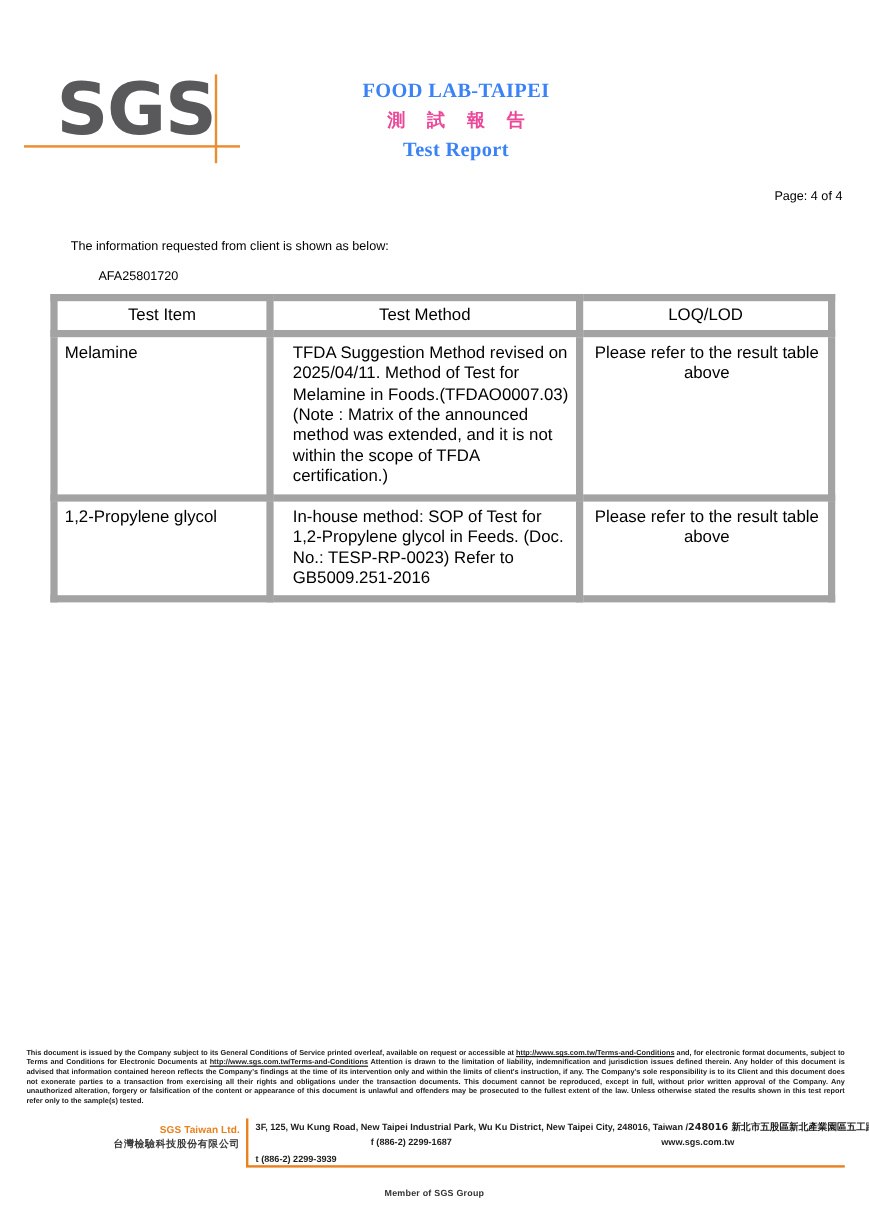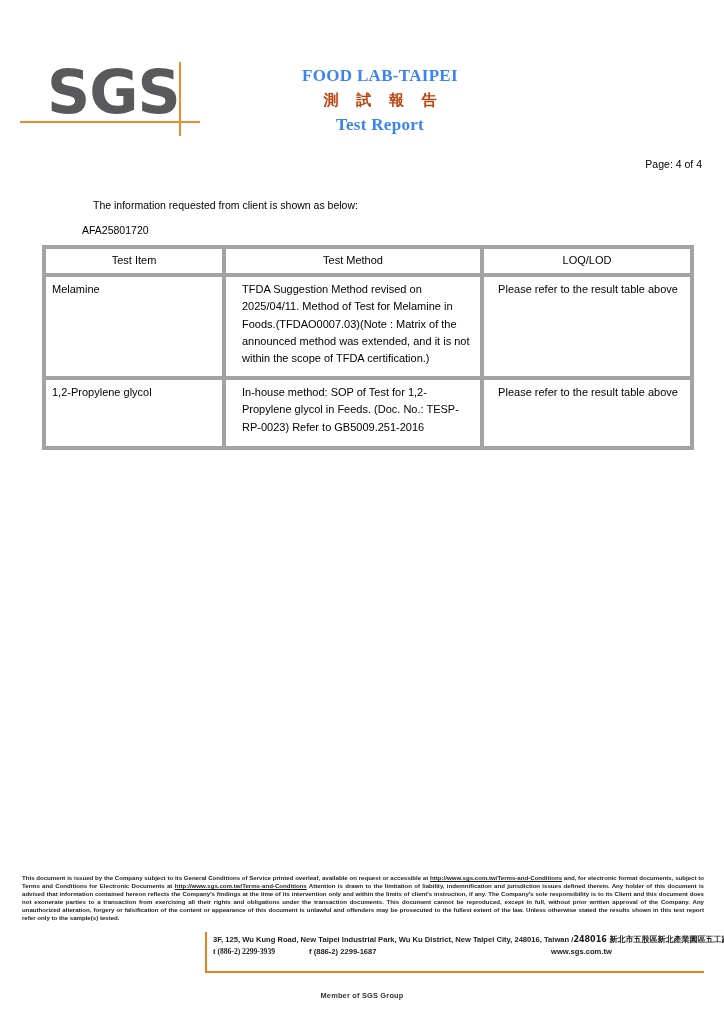--- a/index.html
+++ b/index.html
@@ -66,44 +66,44 @@
   }
   .title-en {
     font-family: "Liberation Serif", serif;
     font-size: 17px;
     font-weight: bold;
     line-height: 24px;
     letter-spacing: 0.3px;
     color: #3b82f6;
   }
   .title-cn-2 {
-    font-family: Liberation Serif, serif;
+    font-family: Liberation Sans, sans-serif;
     font-size: 15px;
     font-weight: bold;
     letter-spacing: 7px;
     line-height: 25px;
-    color: #c2410c;
+    color: #ec4899;
     padding-left: 7px;
   }
 
   .page-no {
     position: absolute;
     right: 22px; top: 142px;
     font-size: 10.5px;
     color: #000;
   }
 
   
   .content {
     position: absolute;
     left: 0; right: 0;
     top: 198px;
   }
   .info-line {
-    margin-left: 93px;
+    margin-left: 59px;
     font-size: 10.5px;
     line-height: 14px;
     color: #000;
   }
   .ref-no {
     margin-left: 82px;
     margin-top: 11px;
     font-size: 10.5px;
     line-height: 14px;
     color: #000;
@@ -112,23 +112,23 @@
   
   table.info-table {
     margin-left: 42px;
     margin-top: 8px;
     width: 648px;
     border-collapse: collapse;
     table-layout: fixed;
   }
   table.info-table th,
   table.info-table td {
-    border: 4px solid #a3a3a3;
+    border: 6px solid #a3a3a3;
     vertical-align: top;
-    font-size: 11px;
+    font-size: 14px;
     line-height: 17.2px;
     color: #000;
     font-weight: normal;
   }
   table.info-table th {
     text-align: center;
     padding: 3px 4px 4px 4px;
     font-weight: normal;
   }
   table.info-table td {
@@ -227,21 +227,21 @@
     font-weight: bold;
   }
   .addr-line2 {
     position: relative;
     font-size: 7.6px;
     font-weight: bold;
     color: #1c1c1c;
     line-height: 12px;
     height: 12px;
   }
-  .tel { position: absolute; left: 0; top: 0; font-family: Liberation Serif, serif; }
+  .tel { position: absolute; left: 0; top: 14px; }
   .fax { position: absolute; left: 96px; top: 0; }
   .web { position: absolute; left: 325px; top: 0; font-weight: bold; margin-left: 13px; }
 
   .member {
     position: absolute;
     left: 0; right: 0;
     top: 120px;
     text-align: center;
   }
   .member span {
@@ -302,20 +302,24 @@
       </tr>
     </tbody>
   </table>
 </div>
 
 <div class="footer">
 
   <div class="disclaimer"><span>This document is issued by the Company subject to its General Conditions of Service printed overleaf, available on request or accessible at </span><span class="lnk">http://www.sgs.com.tw/Terms-and-Conditions</span><span> and, for electronic format documents, subject to Terms and Conditions for Electronic Documents at </span><span class="lnk">http://www.sgs.com.tw/Terms-and-Conditions</span><span> Attention is drawn to the limitation of liability, indemnification and jurisdiction issues defined therein. Any holder of this document is advised that information contained hereon reflects the Company's findings at the time of its intervention only and within the limits of client's instruction, if any. The Company's sole responsibility is to its Client and this document does not exonerate parties to a transaction from exercising all their rights and obligations under the transaction documents. This document cannot be reproduced, except in full, without prior written approval of the Company. Any unauthorized alteration, forgery or falsification of the content or appearance of this document is unlawful and offenders may be prosecuted to the fullest extent of the law. Unless otherwise stated the results shown in this test report refer only to the sample(s) tested.</span></div>
 
   <div class="addr-block">
+    <div class="company-names">
+      <div class="company-en">SGS Taiwan Ltd.</div>
+      <div class="company-cn">台灣檢驗科技股份有限公司</div>
+    </div>
 
     <div class="addr-divider"></div>
     <div class="addr-hrule"></div>
 
     <div class="addr-lines">
       <div class="addr-line1"><span>3F, 125, Wu Kung Road, New Taipei Industrial Park, Wu Ku District, New Taipei City, 248016, Taiwan /</span><span class="addr-cn">248016 新北市五股區新北產業園區五工路 125 號 3 樓</span></div>
       <div class="addr-line2">
         <span class="tel">t (886-2) 2299-3939</span>
         <span class="fax">f (886-2) 2299-1687</span>
         <span class="web">www.sgs.com.tw</span>

